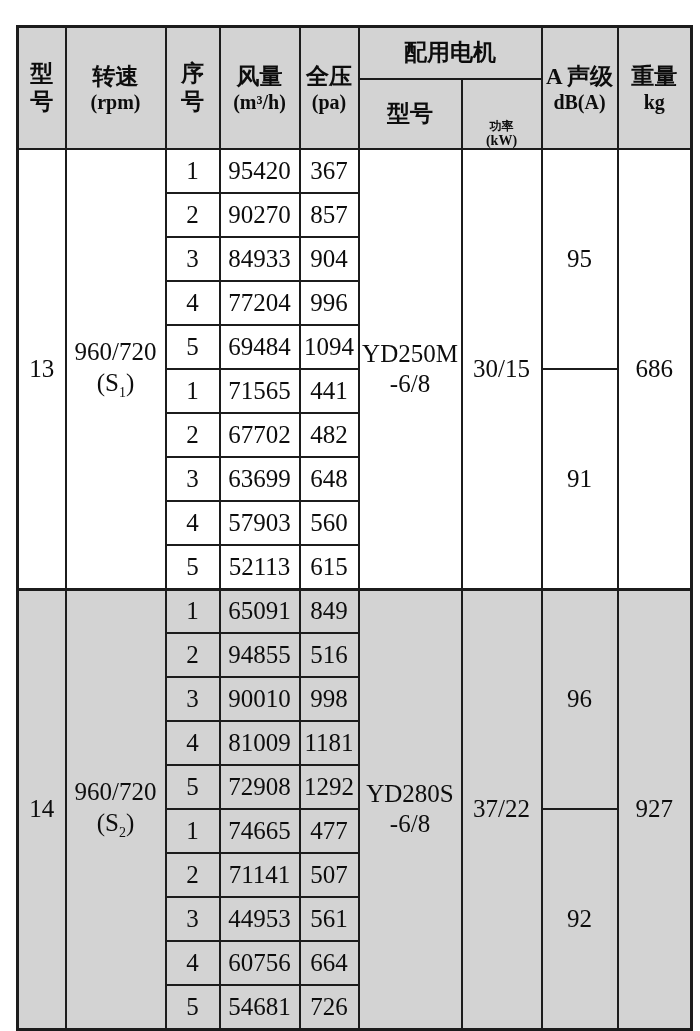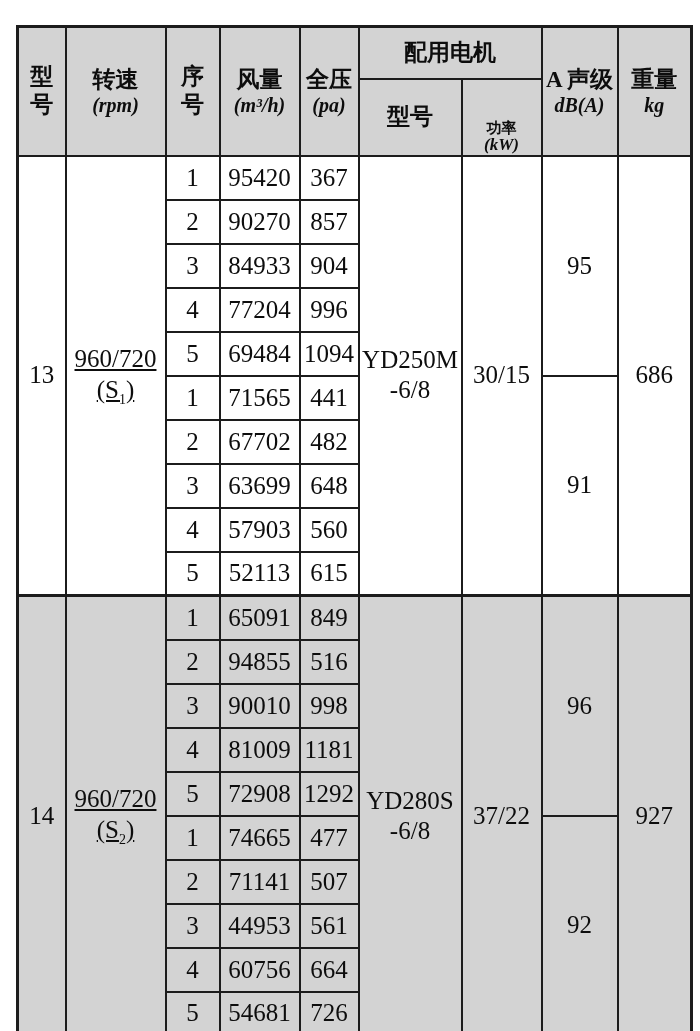--- a/index.html
+++ b/index.html
@@ -23,26 +23,26 @@
     padding: 0;
     overflow: hidden;
   }
   .spec thead th {
     background: #d3d3d3;
     font-weight: bold;
   }
   .spec thead tr.hrow1 { height: 52px; }
   .spec thead tr.hrow2 { height: 50px; }
   .cjk  { font-size: 23px; line-height: 1.22; display: block; }
-  .lat  { font-size: 20px; line-height: 1.15; display: block; font-weight: bold; font-style: italic; }
-  .small-hdr .cjk { font-size: 15px; line-height: 1.1; margin-top: 40px; }
-  .small-hdr .lat { font-size: 17px; line-height: 1.1; }
+  .lat  { font-size: 20px; line-height: 1.15; display: block; font-weight: bold; }
+  .small-hdr .cjk { font-size: 12px; line-height: 1.1; margin-top: 40px; }
+  .small-hdr .lat { font-size: 14px; line-height: 1.1; }
   .spec tbody tr { height: 44px; }
   .spec tbody td { font-size: 25px; }
-  .speed-cell { font-size: 24px; line-height: 1.25; text-decoration: underline; }
+  .speed-cell { font-size: 24px; line-height: 1.25; }
   .speed-cell sub { font-size: 14px; }
   .motor-cell { font-size: 24px; line-height: 1.2; }
   tr.sep td { border-top: 3px solid #1c1c1c; }
   tr.gray td { background: #d3d3d3; }
   td.cell-white { background: #ffffff; }
 </style>
 </head>
 <body>
 
 <table class="spec">

